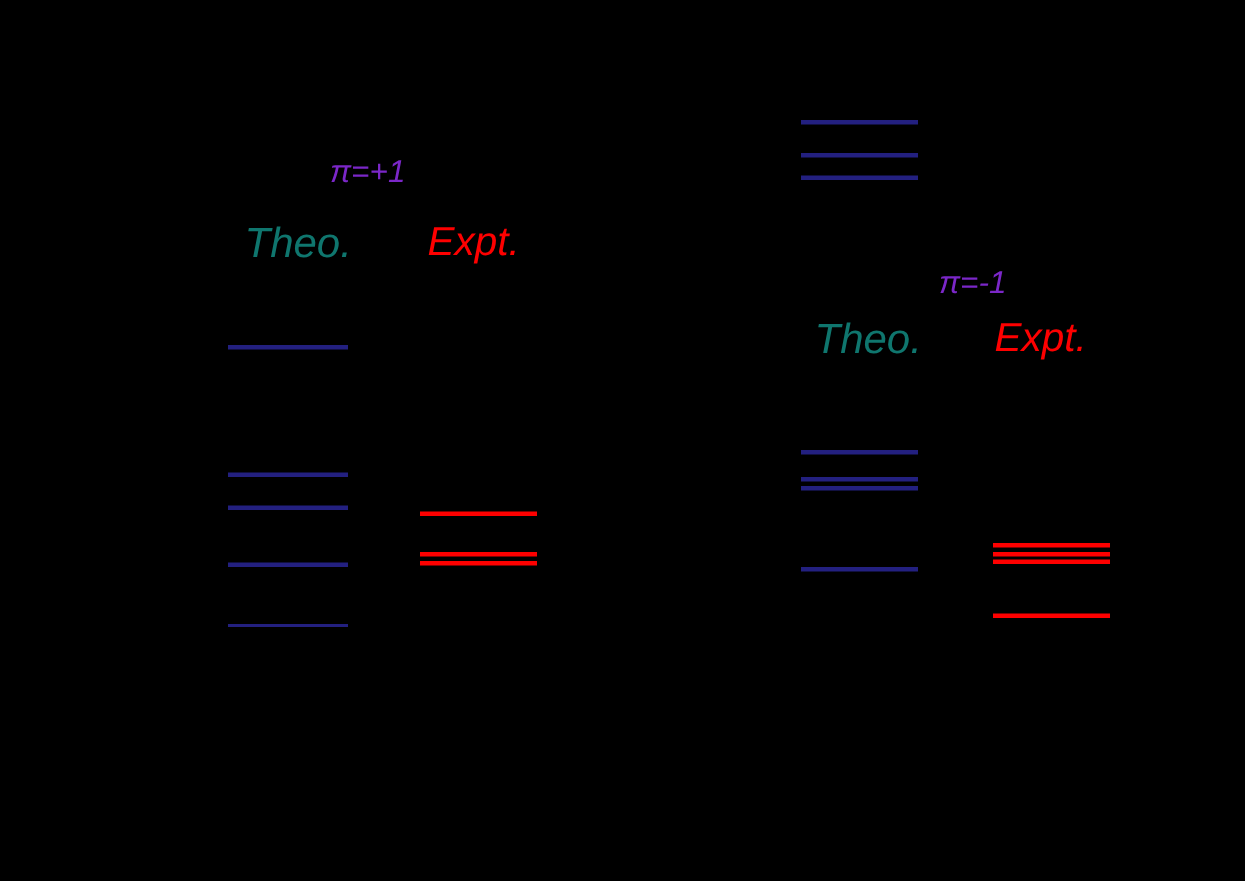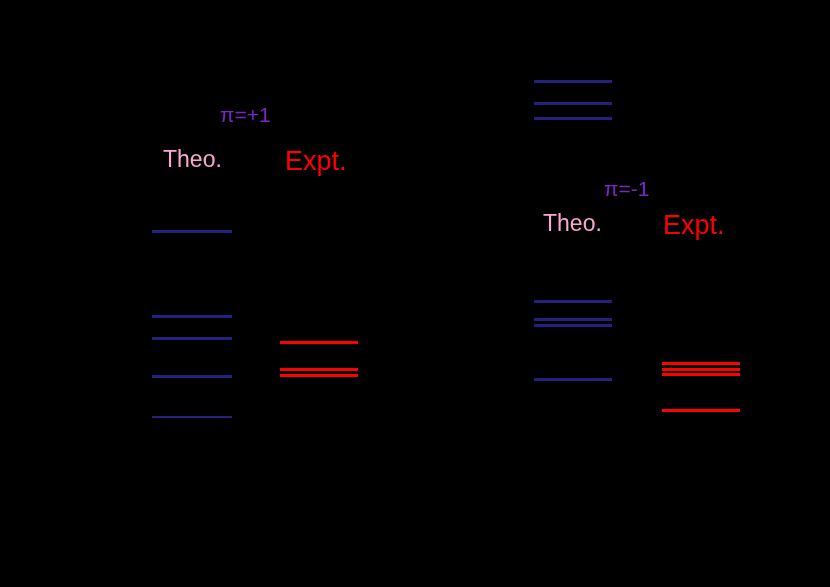--- a/index.html
+++ b/index.html
@@ -7,20 +7,21 @@
     padding: 0;
     background: #000000;
   }
   #figure {
     position: relative;
     width: 830px;
     height: 418px;
     background: #000000;
     overflow: hidden;
     font-family: "Liberation Sans", sans-serif;
+    font-style: italic;
   }
   .level {
     position: absolute;
     height: 3px;
     border-radius: 0;
   }
   .level.theo {
     background: #232080;
   }
   .level.expt {
@@ -29,22 +30,22 @@
   .lbl {
     position: absolute;
     white-space: nowrap;
     line-height: 1;
   }
   .lbl-parity {
     font-size: 21px;
     color: #7b27c8;
   }
   .lbl-theo {
-    font-size: 23px;
-    color: #f9a8d4;
+    font-size: 28px;
+    color: #0f766e;
   }
   .lbl-expt {
     font-size: 27px;
     color: #fe0000;
   }
 </style>
 </head>
 <body>
 
 <div id="figure">
@@ -63,21 +64,21 @@
       <div class="level theo" style="left: 152px; width: 80px; top: 553px;"></div>
       <div class="level expt" style="left: 280px; width: 78px; top: 341px;"></div>
       <div class="level expt" style="left: 280px; width: 78px; top: 368px;"></div>
       <div class="level expt" style="left: 280px; width: 78px; top: 374px;"></div>
       <div class="level expt" style="left: 280px; width: 78px; top: 440px;"></div>
       <div class="level expt" style="left: 280px; width: 78px; top: 459px;"></div>
       <div class="level expt" style="left: 280px; width: 78px; top: 515px;"></div>
       <div class="level expt" style="left: 280px; width: 78px; top: 553px;"></div>
     </div>
     <div>
-      <div class="lbl lbl-parity" style="left: 604px; top: 178px;">π=-1</div>
+      <div class="lbl lbl-parity" style="left: 626px; top: 178px;">π=-1</div>
       <div class="lbl lbl-theo" style="left: 543px; top: 212px;">Theo.</div>
       <div class="lbl lbl-expt" style="left: 663px; top: 212px;">Expt.</div>
       <div class="level theo" style="left: 534px; width: 78px; top: 80px;"></div>
       <div class="level theo" style="left: 534px; width: 78px; top: 102px;"></div>
       <div class="level theo" style="left: 534px; width: 78px; top: 117px;"></div>
       <div class="level theo" style="left: 534px; width: 78px; top: 300px;"></div>
       <div class="level theo" style="left: 534px; width: 78px; top: 318px;"></div>
       <div class="level theo" style="left: 534px; width: 78px; top: 324px;"></div>
       <div class="level theo" style="left: 534px; width: 78px; top: 378px;"></div>
       <div class="level theo" style="left: 534px; width: 78px; top: 458px;"></div>

